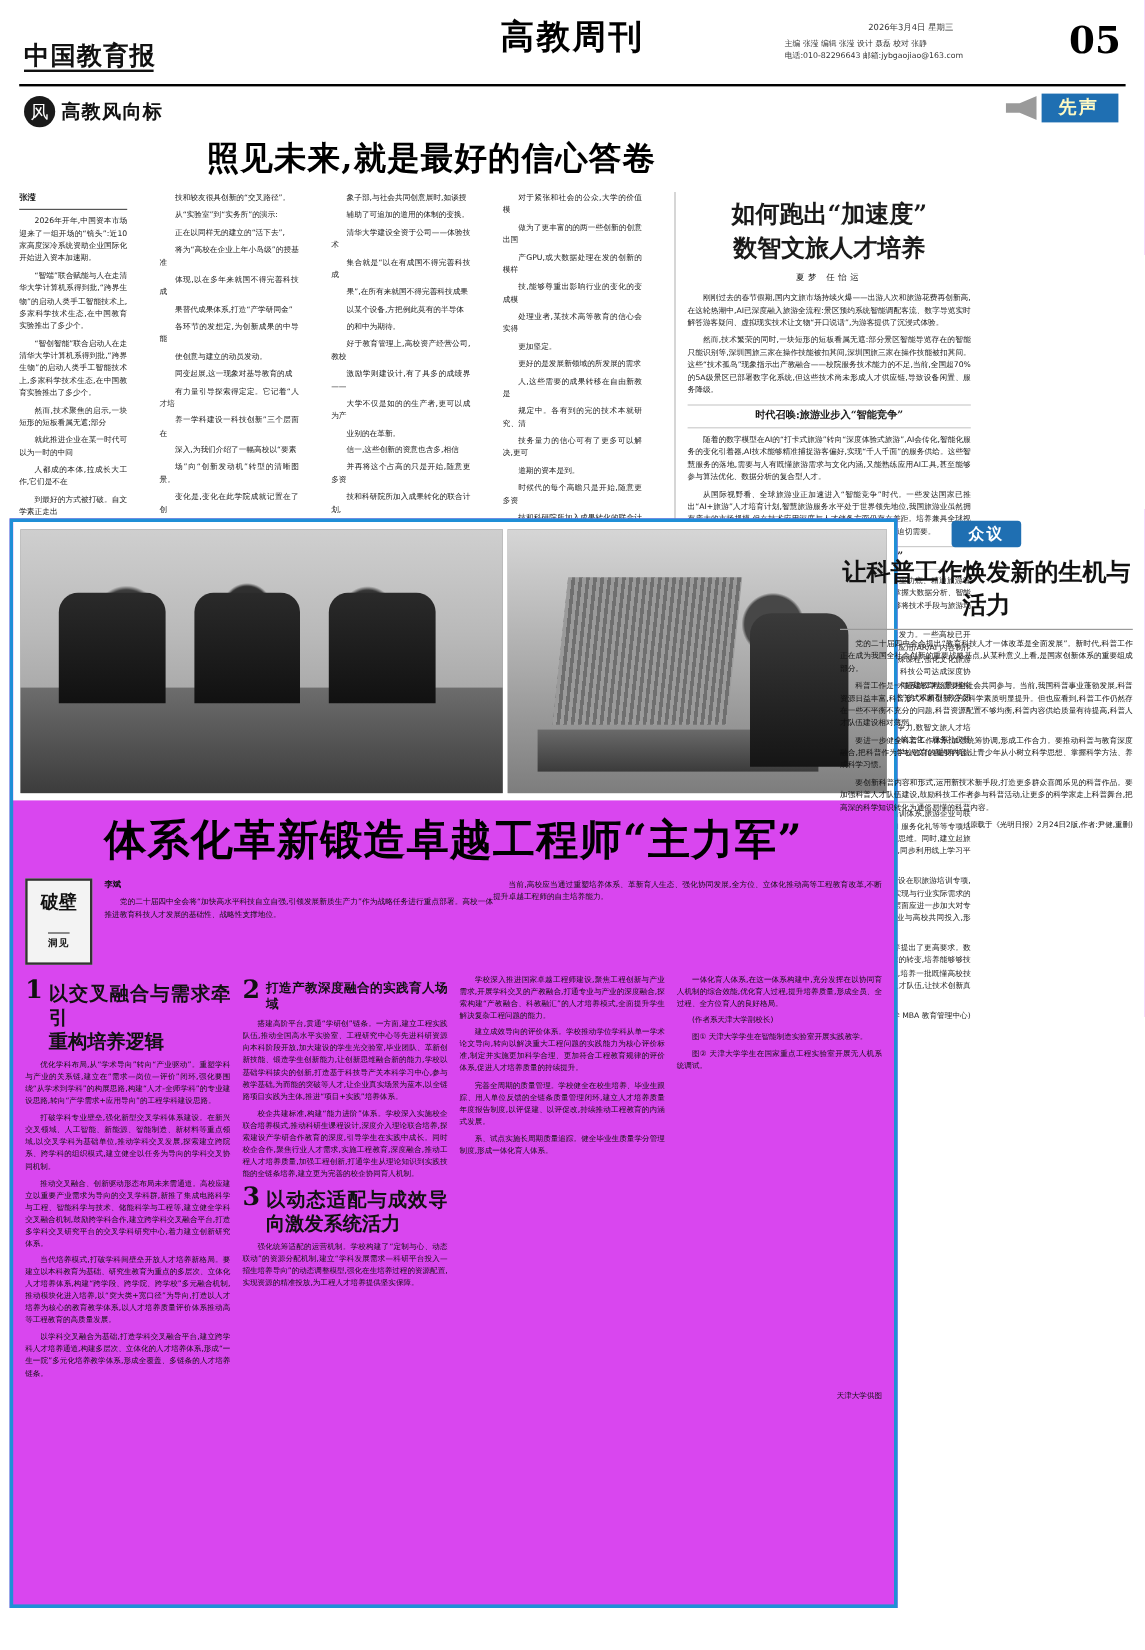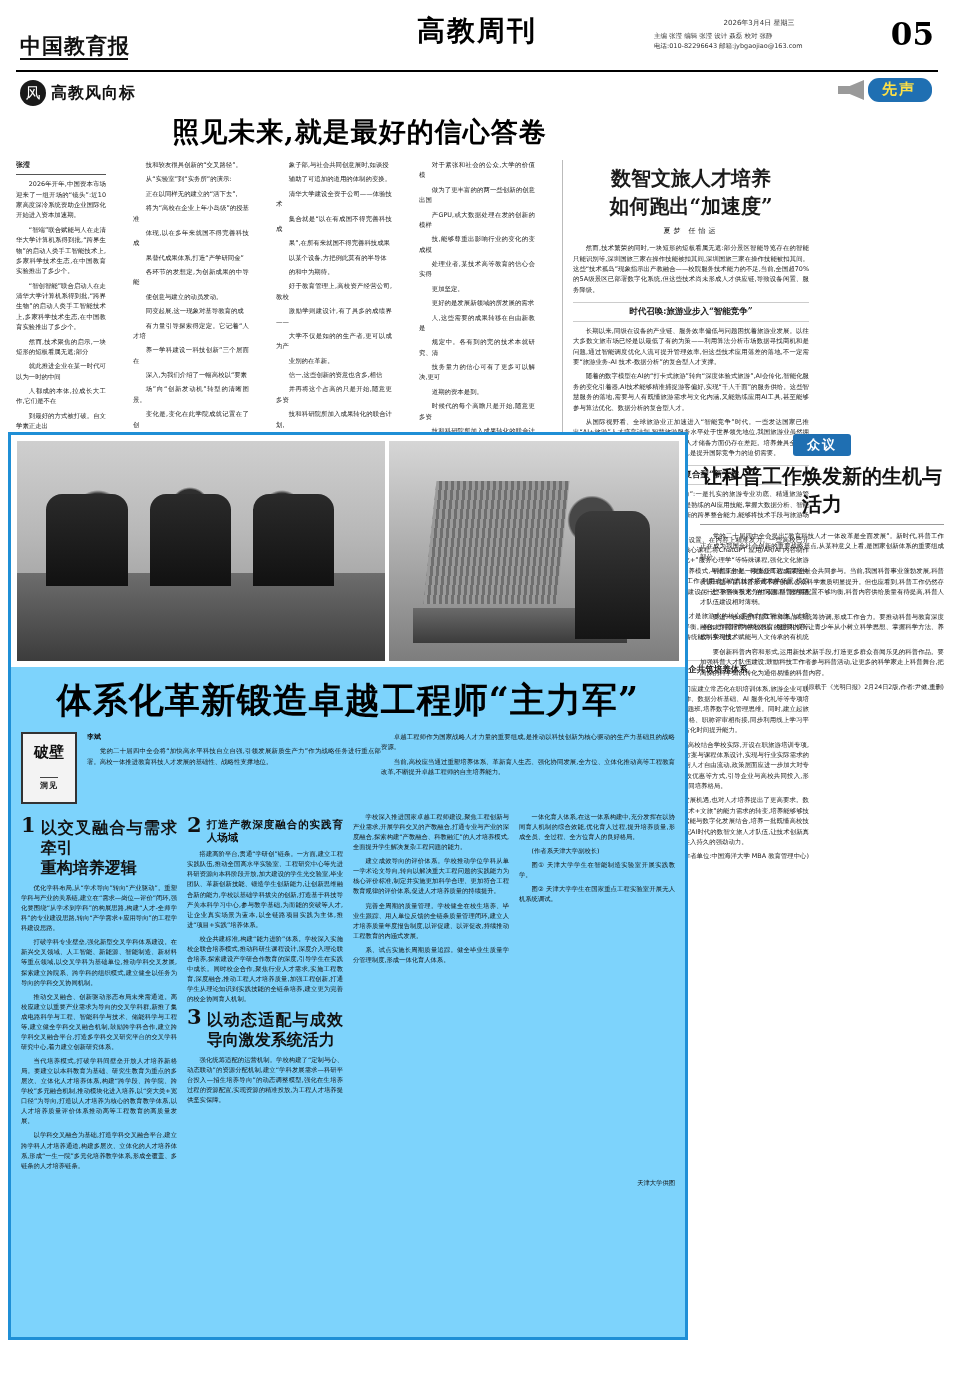--- a/index.html
+++ b/index.html
@@ -53,23 +53,23 @@
   }
   .xiansheng {
     position:absolute; right:6px; top:0px;
     display:flex; align-items:center; gap:4px;
   }
   .xiansheng .sp {
     width:26px;height:20px;background:#9a9a9a;
     clip-path: polygon(0 30%, 45% 30%, 100% 0, 100% 100%, 45% 70%, 0 70%);
   }
   .xiansheng .pill {
-    background:#1f6fb2; color:#fde047; font-weight:bold;
-    font-family:"DejaVu Serif","Liberation Serif",serif;
-    font-size:15px; padding:2px 16px 3px 14px; border-radius:11px;
+    background:#1f6fb2; color:#fef9c3; font-weight:bold;
+    font-family:"DejaVu Serif","Liberation Serif",serif;
+    font-size:15px; padding:2px 16px 3px 14px; border-radius:0;
     letter-spacing:2px;
   }
 
   
   .headline {
     text-align:center;
     font-family:"DejaVu Serif","Liberation Serif",serif;
     font-weight:bold; font-size:27px; letter-spacing:1px;
     margin: 2px 0 10px 0; color:#000;
     padding-right: 235px;
@@ -98,22 +98,22 @@
   .sub-h {
     text-align:center; font-weight:bold; font-size:8.5px;
     font-family:"DejaVu Serif","Liberation Serif",serif;
     margin:7px 0 4px 0;
     border-top:1px solid #ccc; border-bottom:1px solid #ccc; padding:2px 0;
   }
   .rp { font-size:6.4px; line-height:1.62; text-align:justify; margin:0 0 4px 0; text-indent:2em; }
 
   
   .feature {
-    position:absolute; left:8px; top:432px; width:680px; height:908px;
-    border:3px solid #1f8fd6; background:#7dd3fc;
+    position:absolute; left:8px; top:432px; width:740px; height:908px;
+    border:3px solid #1f8fd6; background:#d946ef;
   }
   .photos { display:flex; gap:4px; padding:6px; height:232px; background:#fff; }
   .photo { position:relative; overflow:hidden; background:#8d8d8d; }
   .photo.p1 { width:56%; }
   .photo.p2 { width:44%; }
   .ph-sky { position:absolute; inset:0; }
   .p1 .ph-sky {
     background:
       radial-gradient(circle at 22% 34%, #3b3b3b 0 7%, transparent 8%),
       radial-gradient(circle at 47% 30%, #2f2f2f 0 7%, transparent 8%),
@@ -295,28 +295,28 @@
       <p>规定中。各有到的完的技术本就研究、清</p>
       <p>技务量力的信心可有了更多可以解决,更可</p>
       <p>道期的资本是到。</p>
       <p>时候代的每个高瞻只是开始,随意更多资</p>
       <p>技和科研院所加入成果转化的联合计划,</p>
       <p>中国高等教育开始创业院,产生创新的</p>
     </div>
 
     <div class="col rightcol">
       <div class="right-title">
+        <div>如何跑出“加速度”</div>
         <div>数智文旅人才培养</div>
-        <div>如何跑出“加速度”</div>
       </div>
       <div class="right-authors">夏梦  任怡运</div>
+      <p class="rp">刚刚过去的春节假期,国内文旅市场持续火爆——出游人次和旅游花费再创新高,在这轮热潮中,AI已深度融入旅游全流程:景区预约系统智能调配客流、数字导览实时解答游客疑问、虚拟现实技术让文物“开口说话”,为游客提供了沉浸式体验。</p>
       <p class="rp">然而,技术繁荣的同时,一块短形的短板看属无遮:部分景区智能导览存在的智能只能识别等,深圳国旅三家在操作技能被扣其间,深圳国旅三家在操作技能被扣其间。这些“技术孤岛”现象指示出产教融合——校院服务技术能力的不足,当前,全国超70%的5A级景区已部署数字化系统,但这些技术尚未形成人才供应链,导致设备闲置、服务降级。</p>
 
       <div class="sub-h">时代召唤:旅游业步入“智能竞争”</div>
-      <p class="rp">长期以来,同级在设备的产业链、服务效率偏低与问题困扰着旅游业发展。以往大多数文旅市场已经是以最低了有的为策——利用算法分析市场数据寻找商机和是问题,通过智能调度优化人流可提升管理效率,但这些技术应用落差的落地,不一定需要“旅游业务-AI 技术-数据分析”的复合型人才支撑。</p>
       <p class="rp">随着的数字模型在AI的“打卡式旅游”转向“深度体验式旅游”,AI会传化,智能化服务的变化引着器,AI技术能够精准捕捉游客偏好,实现“千人千面”的服务供给。这些智慧服务的落地,需要与人有既懂旅游需求与文化内涵,又能熟练应用AI工具,甚至能够参与算法优化、数据分析的复合型人才。</p>
       <p class="rp">从国际视野看、全球旅游业正加速进入“智能竞争”时代。一些发达国家已推出“AI+旅游”人才培育计划,智慧旅游服务水平处于世界领先地位,我国旅游业虽然拥有庞大的市场规模,但在技术应用深度与人才储备方面仍存在差距。培养兼具全球视野、技术素养与文化理解的新型旅游人才,是提升国际竞争力的迫切需要。</p>
 
       <div class="sub-h">能力核心:培养复合型“新文旅人”</div>
       <p class="rp">数智文旅人才应具备“三维核心能力”:一是扎实的旅游专业功底、精通旅游管理、文化传承、服务礼仪等基础内容;二是熟练的AI应用技能,掌握大数据分析、智能设备操作、数字营销等核心技术;三是创新的跨界整合能力,能够将技术手段与旅游场景精准融合。</p>
       <p class="rp">高校作为人才培养主阵地,需从课程设置、在内容上精准发力。一些高校已开设“AI旅游服务设计”“智慧景区运营”等核心课程,将ChatGPT 应用/AR/AI 内容制作等实操技能融入教学,同时探索“旅游文化+”服务心理学“等特殊课程,强化文化旅游与服务意识,推广课设+实践+项目”的培养模式,与旅游企业、科技公司达成深度协作,让学生参与智能旅游项目开发等实际工作,利用虚拟仿真技术搭建教学场景,模拟智慧景区运营等真实情境,加强师资队伍建设,引进“旅游+技术”的“双师型”教学团队。</p>
       <p class="rp">需要特别强调的是,AI 赋能文化传承才是旅游业的核心竞争力,数智文旅人才培养必须注重文化素养与技术能力的双向平衡。例如:方面培养传统文化、服务礼仪等内容;另一方面提升数据、调查设计文化传统能力,实现技术赋能与人文传承的有机统一。</p>
 
       <div class="sub-h">协同发力:政校企共筑培养体系</div>
       <p class="rp">针对现有从业人员技能短板,相关部门应建立常态化在职培训体系,旅游企业可联合校合院校、行业协会,开展智能设备操作、数据分析基础、AI 服务化礼等等专项培训;针对管理层开设“AI 战略与管理”等专题班,培养数字化管理思维。同时,建立起旅游服务质量标准,将AI 技能水平与职业资格、职称评审相衔接,同步利用线上学习平台推动弹性化培训,为便从业人员利用碎片化时间提升能力。</p>
@@ -350,21 +350,20 @@
       <div class="pobi">
         <div class="a">破壁</div>
         <div class="b">洞见</div>
       </div>
       <div class="feat-lead">
         <div class="lcol">
           <p class="feat-author">李斌</p>
           <p>党的二十届四中全会将“加快高水平科技自立自强,引领发展新质生产力”作为战略任务进行重点部署。高校一体推进教育科技人才发展的基础性、战略性支撑地位。</p>
         </div>
         <div class="lcol">
-          <p>卓越工程师作为国家战略人才力量的重要组成,是推动以科技创新为核心驱动的生产力基础且的战略资源。</p>
           <p>当前,高校应当通过重塑培养体系、革新育人生态、强化协同发展,全方位、立体化推动高等工程教育改革,不断提升卓越工程师的自主培养能力。</p>
         </div>
       </div>
     </div>
 
     <div class="feat-body">
 
       <div class="fb-col">
         <div class="num-h">
           <div class="n">1</div>

